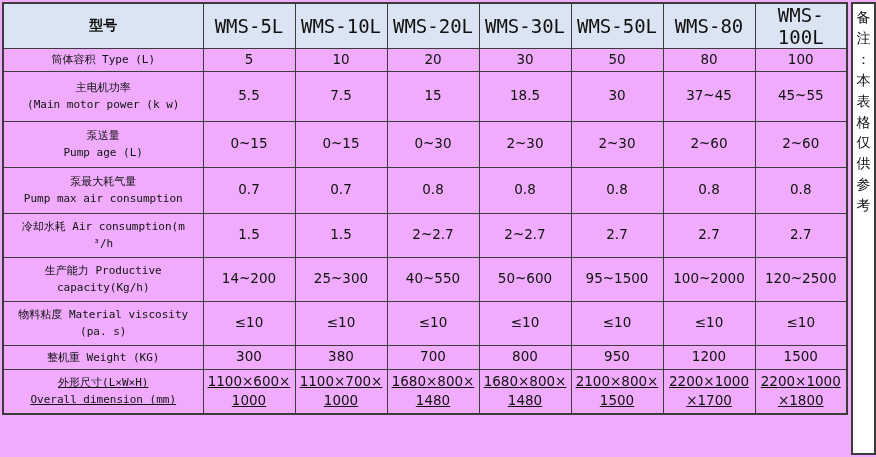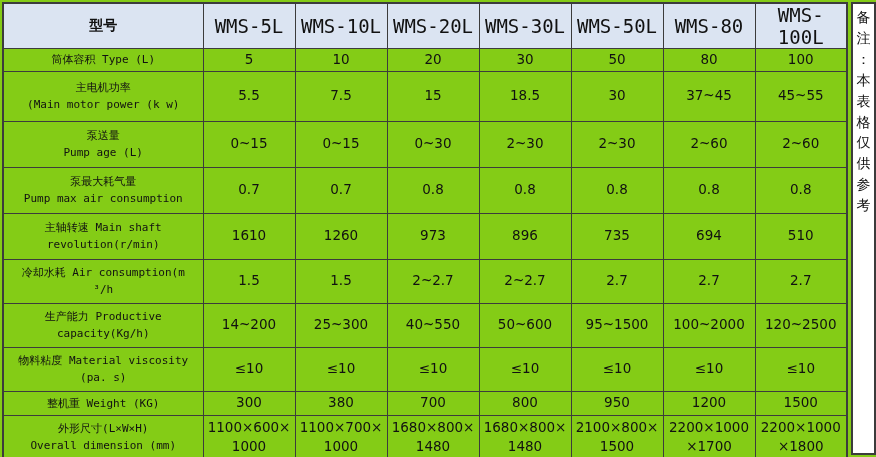--- a/index.html
+++ b/index.html
@@ -7,21 +7,21 @@
     --header-bg:#dbe4f2;
     --text:#111111;
   }
   *{box-sizing:border-box;margin:0;padding:0;}
   html,body{background:#ffffff;}
   body{
     width:876px;height:457px;overflow:hidden;
     font-family:"DejaVu Sans",sans-serif;color:var(--text);
   }
   .sheet{
-    position:relative;width:876px;height:457px;background:#84cc16;
+    position:relative;width:876px;height:457px;background:#f0abfc;
     padding:2px 0 0 2px;display:flex;align-items:flex-start;
   }
   table.spec-table{
     border-collapse:collapse;table-layout:fixed;
     width:844px;border:2px solid var(--border);
   }
   col.label-col{width:200px;}
   col.val-col{width:92px;}
   th,td{
     border:1px solid var(--border);
@@ -125,33 +125,20 @@
             <div>Pump max air consumption</div>
           </td>
           <td class="cell">0.7</td>
           <td class="cell">0.7</td>
           <td class="cell">0.8</td>
           <td class="cell">0.8</td>
           <td class="cell">0.8</td>
           <td class="cell">0.8</td>
           <td class="cell">0.8</td>
         </tr>
-        <tr style="height: 46px;">
-          <td class="row-label">
-            <div>主轴转速 Main shaft</div>
-            <div>revolution(r/min)</div>
-          </td>
-          <td class="cell">1610</td>
-          <td class="cell">1260</td>
-          <td class="cell">973</td>
-          <td class="cell">896</td>
-          <td class="cell">735</td>
-          <td class="cell">694</td>
-          <td class="cell">510</td>
-        </tr>
         <tr style="height: 44px;">
           <td class="row-label">
             <div>冷却水耗 Air consumption(m</div>
             <div>³/h</div>
           </td>
           <td class="cell">1.5</td>
           <td class="cell">1.5</td>
           <td class="cell">2~2.7</td>
           <td class="cell">2~2.7</td>
           <td class="cell">2.7</td>
@@ -189,21 +176,21 @@
             <div>整机重 Weight (KG)</div>
           </td>
           <td class="cell">300</td>
           <td class="cell">380</td>
           <td class="cell">700</td>
           <td class="cell">800</td>
           <td class="cell">950</td>
           <td class="cell">1200</td>
           <td class="cell">1500</td>
         </tr>
-        <tr style="height: 45px;">
+        <tr style="height: 45px; text-decoration: underline;">
           <td class="row-label">
             <div>外形尺寸(L×W×H)</div>
             <div>Overall dimension (mm)</div>
           </td>
           <td class="cell">1100×600×
 1000</td>
           <td class="cell">1100×700×
 1000</td>
           <td class="cell">1680×800×
 1480</td>

